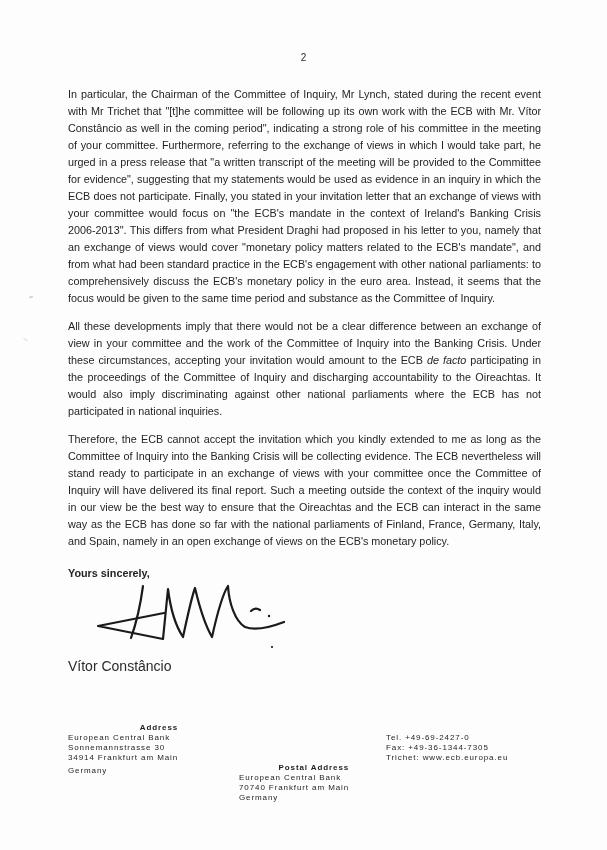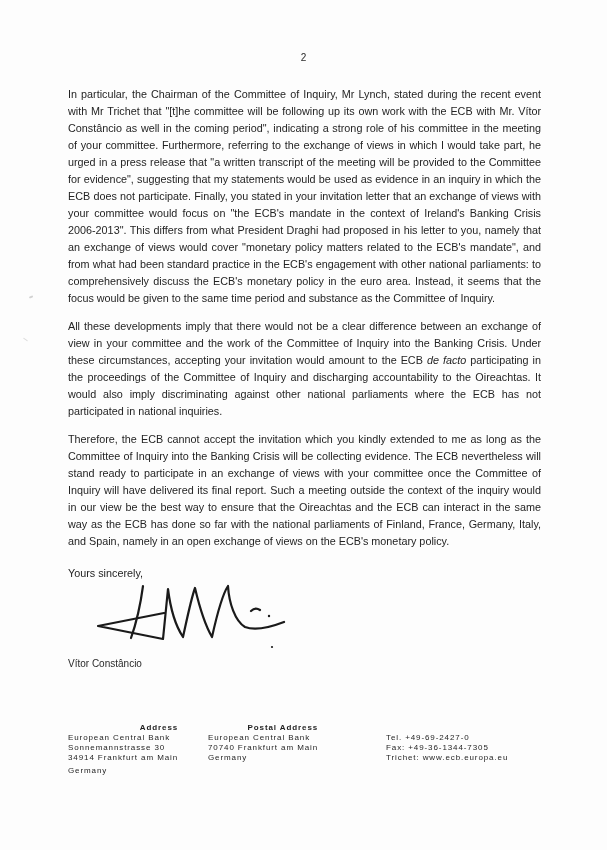--- a/index.html
+++ b/index.html
@@ -27,45 +27,46 @@
     line-height: 17px;
     color: #242424;
   }
   .body-text p {
     margin: 0 0 11px 0;
     text-align: justify;
   }
   .body-text p.closing {
     margin-top: 15px;
     text-align: left;
+    font-weight: bold;
   }
   .body-text em { }
   .signature {
     position: absolute;
     left: 85px; top: 575px;
     width: 210px; height: 90px;
   }
   .signer-name {
     position: absolute;
     left: 68px; top: 658px;
-    font-size: 10px;
+    font-size: 14px;
     color: #2a2a2a;
   }
   .footer {
     position: absolute;
     left: 0; top: 723px;
     width: 607px;
     font-size: 8px;
     line-height: 10px;
     letter-spacing: 0.9px;
     color: #1e1e1e;
   }
   .footer .col { position: absolute; top: 0; }
   .footer .col-address { left: 68px; }
-  .footer .col-postal { left: 208px; }
+  .footer .col-postal { left: 239px; margin-top: 40px; }
   .footer .col-contact { left: 386px; padding-top: 10px; }
   .footer .col-title { font-weight: 700; text-align: right; }
   .footer .gap-top { margin-top: 3px; }
   .speck { position: absolute; border-radius: 1px; }
   .speck1 { left: 29px; top: 296px; width: 4px; height: 1.5px; background: #b5b5b5; transform: rotate(-20deg); opacity: .6; }
   .speck2 { left: 23px; top: 339px; width: 5px; height: 1px; background: #c0c0c0; transform: rotate(35deg); opacity: .55; }
 </style>
 </head>
 <body>
 

